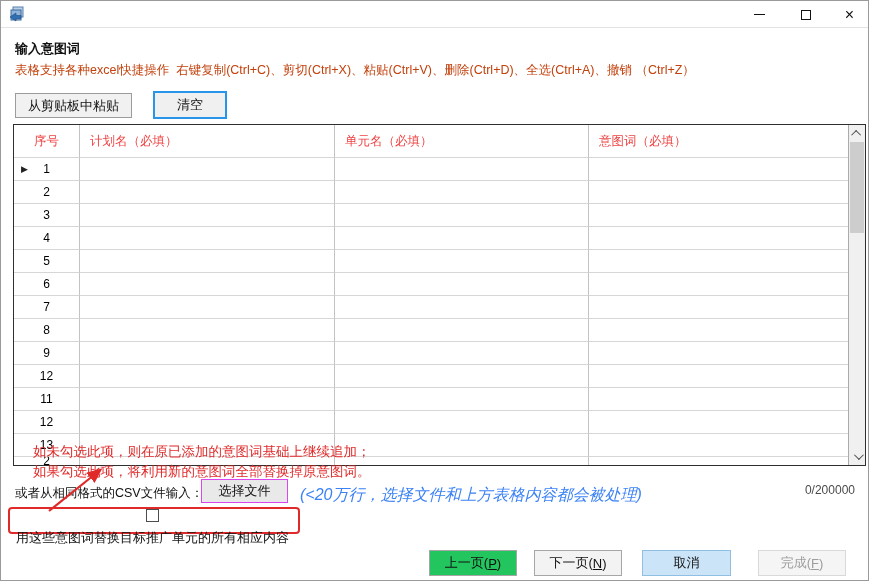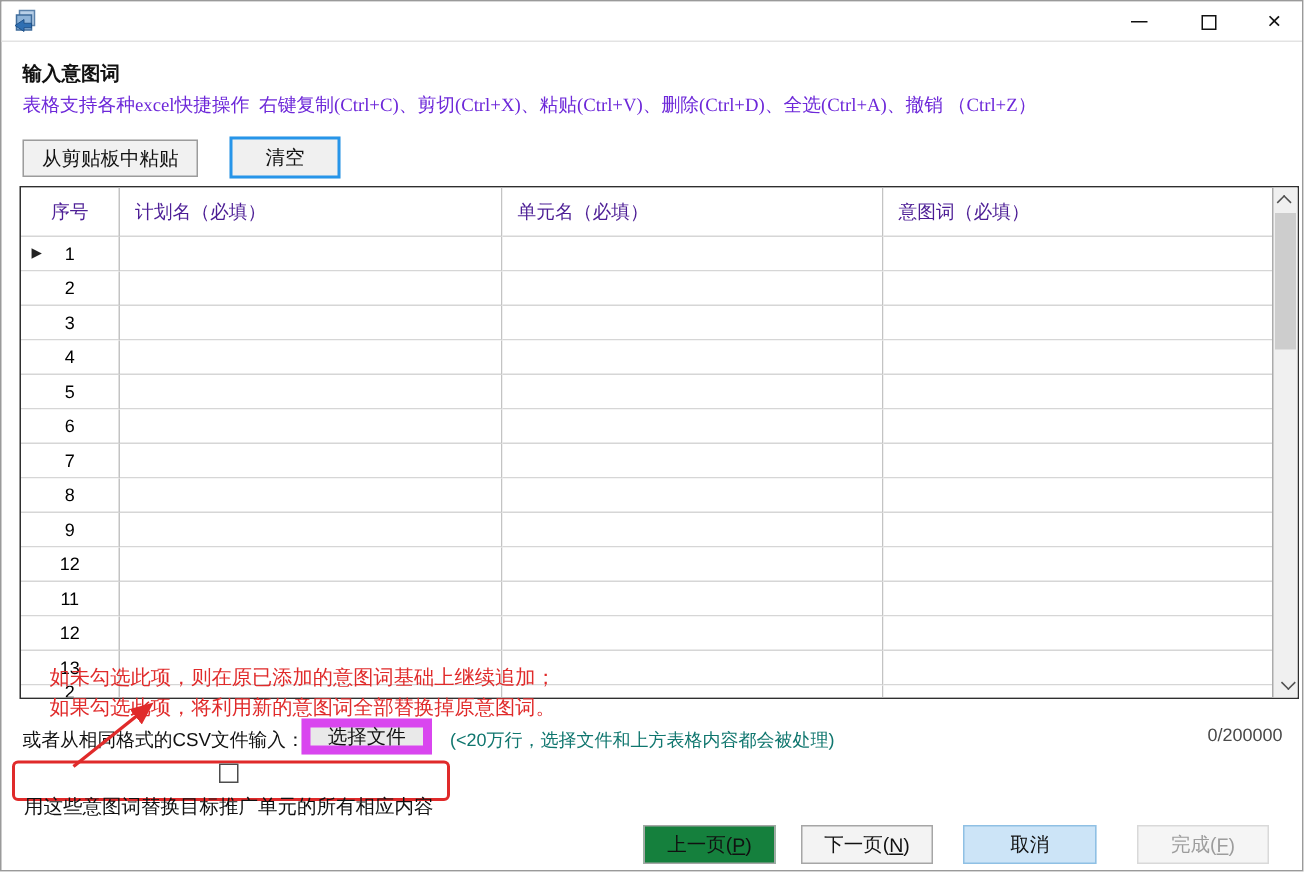--- a/index.html
+++ b/index.html
@@ -14,31 +14,31 @@
   .app-icon { position:absolute; left:8px; top:5px; width:16px; height:16px; }
   .title-text { position:absolute; left:30px; top:7px; font-size:12px; color:#111; white-space:nowrap; }
   .win-btn { position:absolute; top:0; width:45px; height:27px; display:flex; align-items:center; justify-content:center; cursor:default; }
   .win-btn.min { left:736px; }
   .win-btn.max { left:782px; }
   .win-btn.cls { left:826px; font-size:16px; line-height:16px; color:#111; }
   .glyph-min { width:11px; height:0; border-top:1px solid #111; display:block; }
   .glyph-max { width:10px; height:10px; border:1px solid #111; display:block; background:#fff; }
   
   .section-title { position:absolute; left:14px; top:39px; font-size:13px; font-weight:bold; color:#111; }
-  .hint { position:absolute; left:14px; top:61px; font-size:12.5px; color:#6d28d9; white-space:pre;font-family:Liberation Serif, serif; }
+  .hint { position:absolute; left:14px; top:61px; font-size:12.5px; color:#c2410c; white-space:pre; }
   .btn { display:flex; align-items:center; justify-content:center; font-size:13px; color:#111; background:#f1f1f1; border:1px solid #9c9c9c; cursor:default; }
   .paste-btn { position:absolute; left:14px; top:92px; width:117px; height:25px; }
   .clear-btn { position:absolute; left:152px; top:90px; width:74px; height:28px; border:2px solid #2795e9; background:#f0f0f0; }
   
   .grid { position:absolute; left:12px; top:123px; width:853px; height:342px; border:1px solid #2f2f2f; background:#fff; }
   .grid-inner { position:absolute; left:0; top:0; right:17px; bottom:0; overflow:hidden; }
   .tr { display:flex; width:100%; }
   .th-row { height:33px; }
   .td, .th { border-right:1px solid #c3c3c3; border-bottom:1px solid #d6d6d6; background:#fff; overflow:hidden; }
-  .th { font-size:12.5px; color:#4c1d95; display:flex; align-items:center; }
+  .th { font-size:12.5px; color:#ef4444; display:flex; align-items:center; }
   .body-row { height:23px; }
   .body-row .td { font-size:12px; display:flex; align-items:center; }
   .col-num { width:66px; flex:0 0 66px; justify-content:center; position:relative; }
   .col-1 { width:255px; flex:0 0 255px; padding-left:10px; }
   .col-2 { width:254px; flex:0 0 254px; padding-left:10px; }
   .col-3 { flex:1 1 auto; padding-left:10px; border-right:none; }
   .marker { position:absolute; left:7px; top:50%; transform:translateY(-50%); font-size:9px; color:#222; }
   .partial-row { height:8px; }
   .partial-row .td { border-bottom:none; }
   
@@ -48,30 +48,30 @@
   .scroll-arrow.down { bottom:0; }
   .chev { width:7px; height:7px; border-left:1.5px solid #4e4e4e; border-top:1.5px solid #4e4e4e; display:block; }
   .chev.up { transform:rotate(45deg) translateY(2px); }
   .chev.down { transform:rotate(225deg) translateY(2px); }
   .scroll-thumb { position:absolute; left:1px; top:17px; width:14px; height:91px; background:#cdcdcd; }
   
   .red-note { position:absolute; left:32px; top:441px; font-size:13.5px; line-height:20px; color:#e02a2a; z-index:5; white-space:nowrap; }
   .red-arrow { position:absolute; left:38px; top:460px; z-index:6; }
   
   .csv-prompt { position:absolute; left:14px; top:484px; font-size:12.5px; color:#111; }
-  .choose-file-btn { position:absolute; left:200px; top:478px; width:87px; height:24px; background:#e9e9e9; border:6px solid #d946ef; }
-  .csv-note { position:absolute; left:299px; top:484px; font-size:12px; color:#0f766e; }
+  .choose-file-btn { position:absolute; left:200px; top:478px; width:87px; height:24px; background:#e9e9e9; border:1px solid #d946ef; }
+  .csv-note { position:absolute; left:299px; top:484px; font-size:16px; color:#3b82f6;font-style:italic; }
   .counter { position:absolute; right:13px; top:482px; font-size:12px; color:#4a4a4a; }
   
   .replace-box { position:absolute; left:7px; top:506px; height:27px; display:flex; align-items:center; gap:7px; border:2px solid #e02a2a; border-radius:4px; padding:0 9px 0 6px; background:#fff; z-index:5;flex-direction:column; }
   .checkbox { width:13px; height:13px; border:1px solid #4d4d4d; background:#fff; flex:0 0 13px; }
   .replace-label { font-size:13px; color:#111; white-space:nowrap; }
   
   .footer-btn { position:absolute; top:549px; width:88px; height:26px; font-size:13px; }
-  .prev-btn { left:428px; background:#15803d; border:1px solid #a6a6a6; }
+  .prev-btn { left:428px; background:#22c55e; border:1px solid #a6a6a6; }
   .next-btn { left:533px; background:#f3f3f3; border:1px solid #a6a6a6; }
   .cancel-btn { left:641px; width:89px; background:#cce4f7; border:1px solid #8fc0e4; }
   .finish-btn { left:757px; background:#f5f5f5; border:1px solid #d9d9d9; color:#9d9d9d; }
   .u { text-decoration:underline; }
 </style>
 </head>
 <body>
 
 <div id="app">
 

